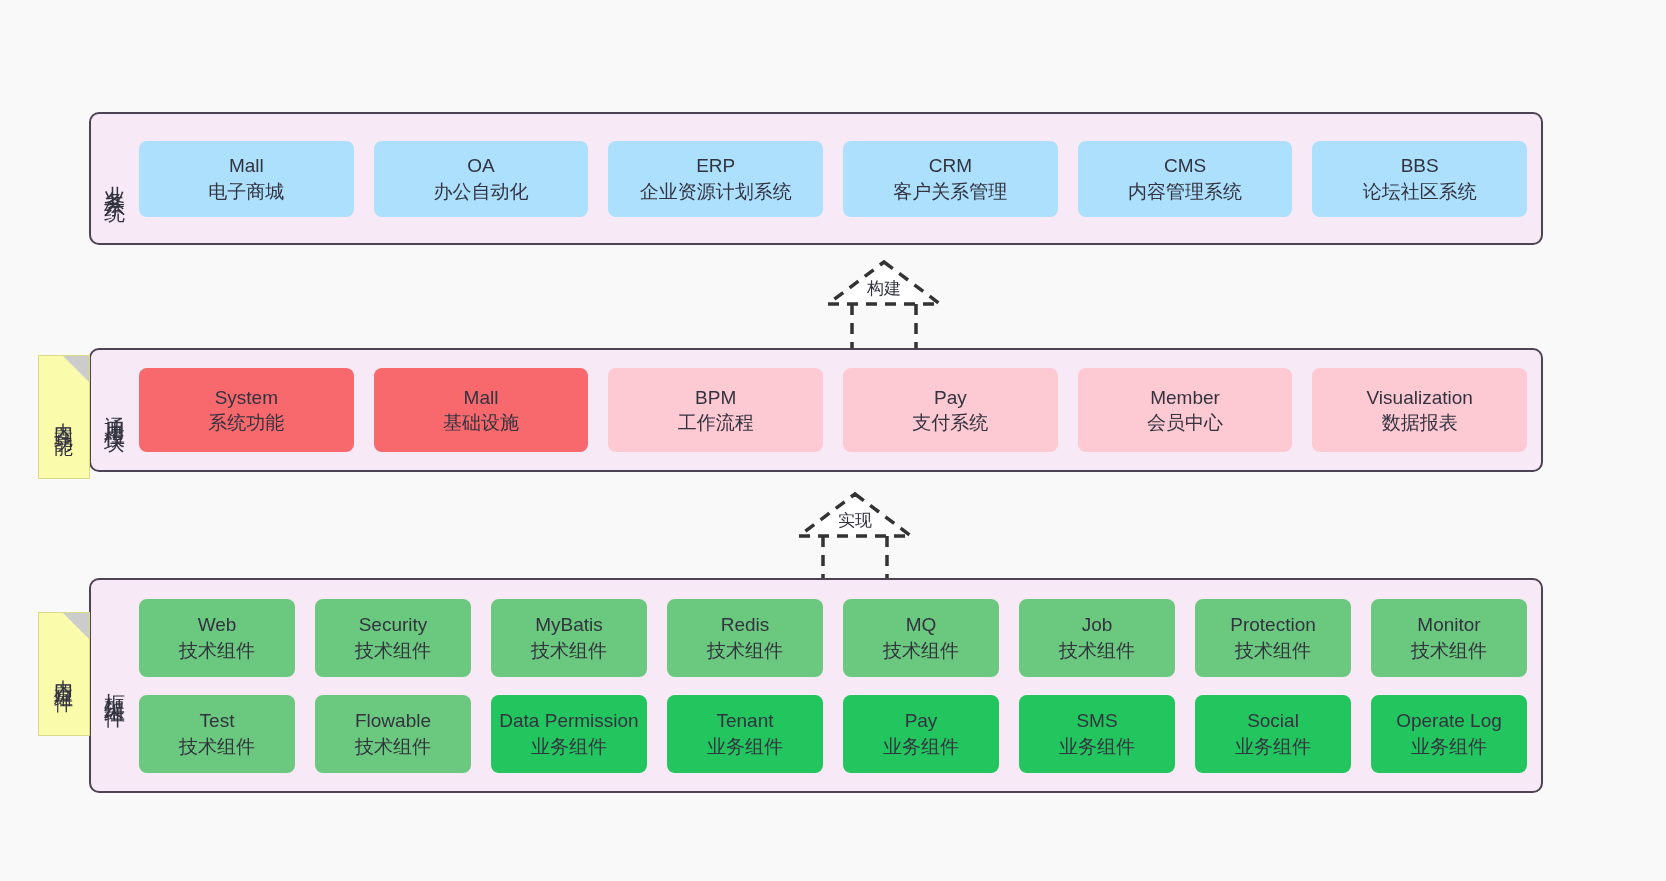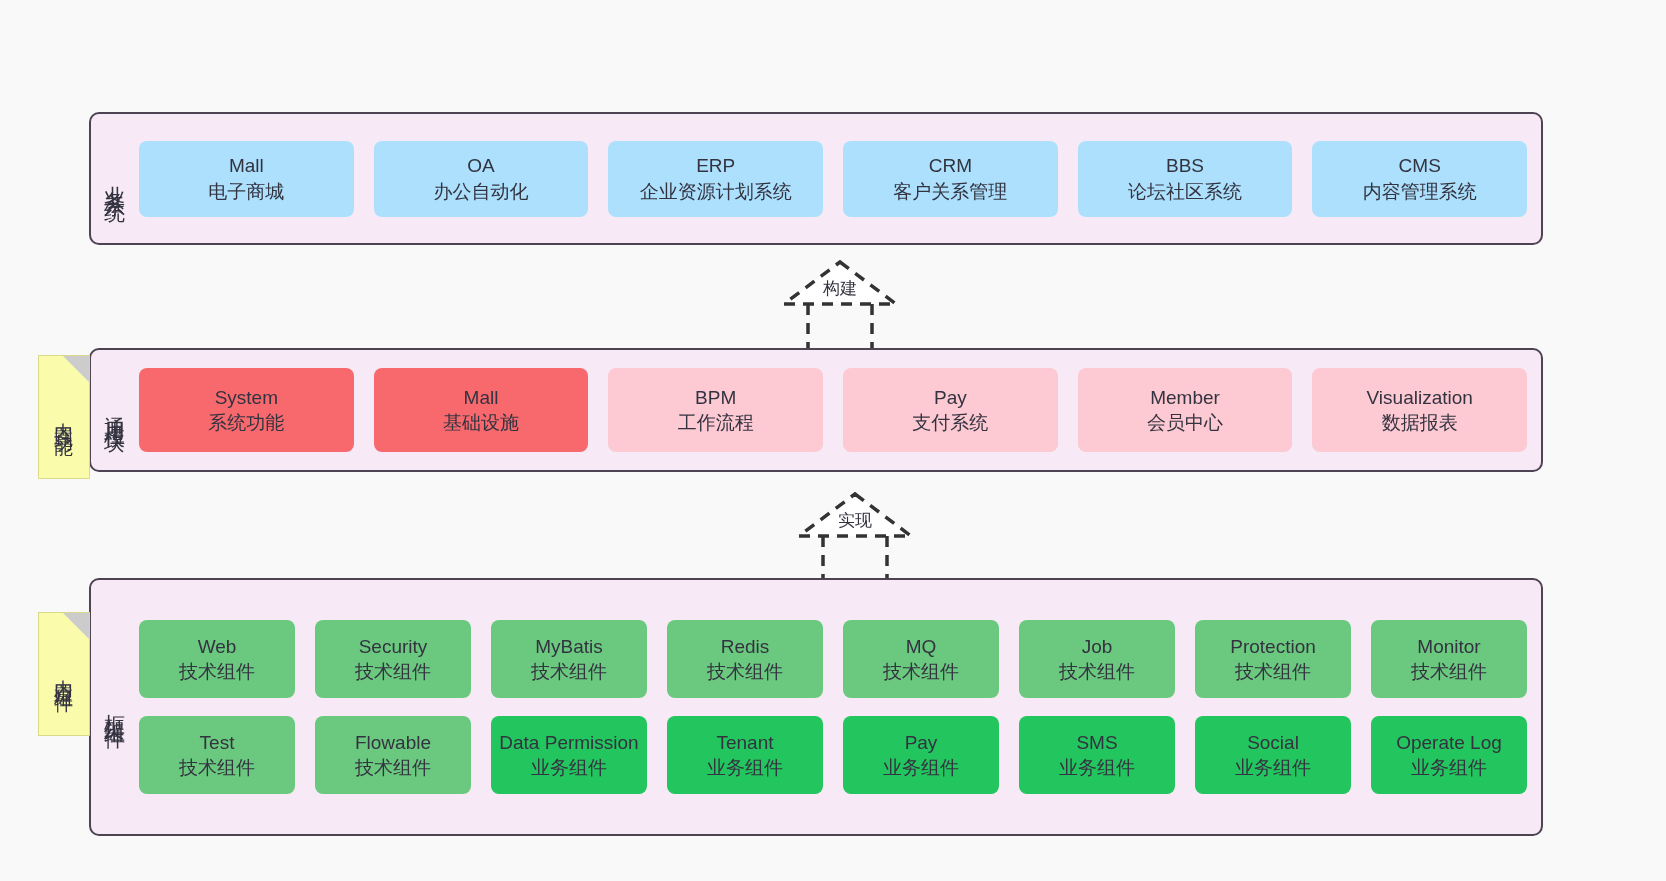--- a/index.html
+++ b/index.html
@@ -159,32 +159,32 @@
         </div>
         <div class="node blue h-biz">
           <span class="en">ERP</span>
           <span class="cn">企业资源计划系统</span>
         </div>
         <div class="node blue h-biz">
           <span class="en">CRM</span>
           <span class="cn">客户关系管理</span>
         </div>
         <div class="node blue h-biz">
+          <span class="en">CMS</span>
+          <span class="cn">内容管理系统</span>
+        </div>
+        <div class="node blue h-biz">
           <span class="en">BBS</span>
           <span class="cn">论坛社区系统</span>
         </div>
-        <div class="node blue h-biz">
-          <span class="en">CMS</span>
-          <span class="cn">内容管理系统</span>
-        </div>
       </div>
     </div>
   </div>
 
-  <div class="arrow" style="left:760px; top:258px;">
+  <div class="arrow" style="left:804px; top:258px;">
     <svg width="160" height="96" viewBox="0 0 160 96" aria-hidden="true">
 
       <path d="M 80 4 L 136 46 L 24 46 Z" fill="#ffffff" stroke="#333333" stroke-width="3.5" stroke-dasharray="11 8" stroke-linejoin="miter"></path>
 
       <path d="M 48 46 L 48 96 M 112 46 L 112 96" fill="none" stroke="#333333" stroke-width="3.5" stroke-dasharray="11 8"></path>
     </svg>
     <div class="arrow-label" style="bottom:54px;">构建</div>
   </div>
 
   <div class="note" style="left:38px; top:355px; width:52px; height:124px;">
@@ -230,21 +230,21 @@
       <path d="M 48 46 L 48 96 M 112 46 L 112 96" fill="none" stroke="#333333" stroke-width="3.5" stroke-dasharray="11 8"></path>
     </svg>
     <div class="arrow-label" style="bottom:54px;">实现</div>
   </div>
 
   <div class="note" style="left:38px; top:612px; width:52px; height:124px;">
     <div class="fold"></div>
     <div class="note-text">内置组件</div>
   </div>
 
-  <div class="layer" id="layer-framework" style="left:89px; top:578px; width:1454px; height:258px;">
+  <div class="layer" id="layer-framework" style="left:89px; top:578px; width:1454px; height:215px;">
     <div class="layer-title">框架组件</div>
     <div class="layer-body">
 
       <div class="row">
         <div class="node green h-comp">
           <span class="en">Web</span>
           <span class="cn">技术组件</span>
         </div>
         <div class="node green h-comp">
           <span class="en">Security</span>

